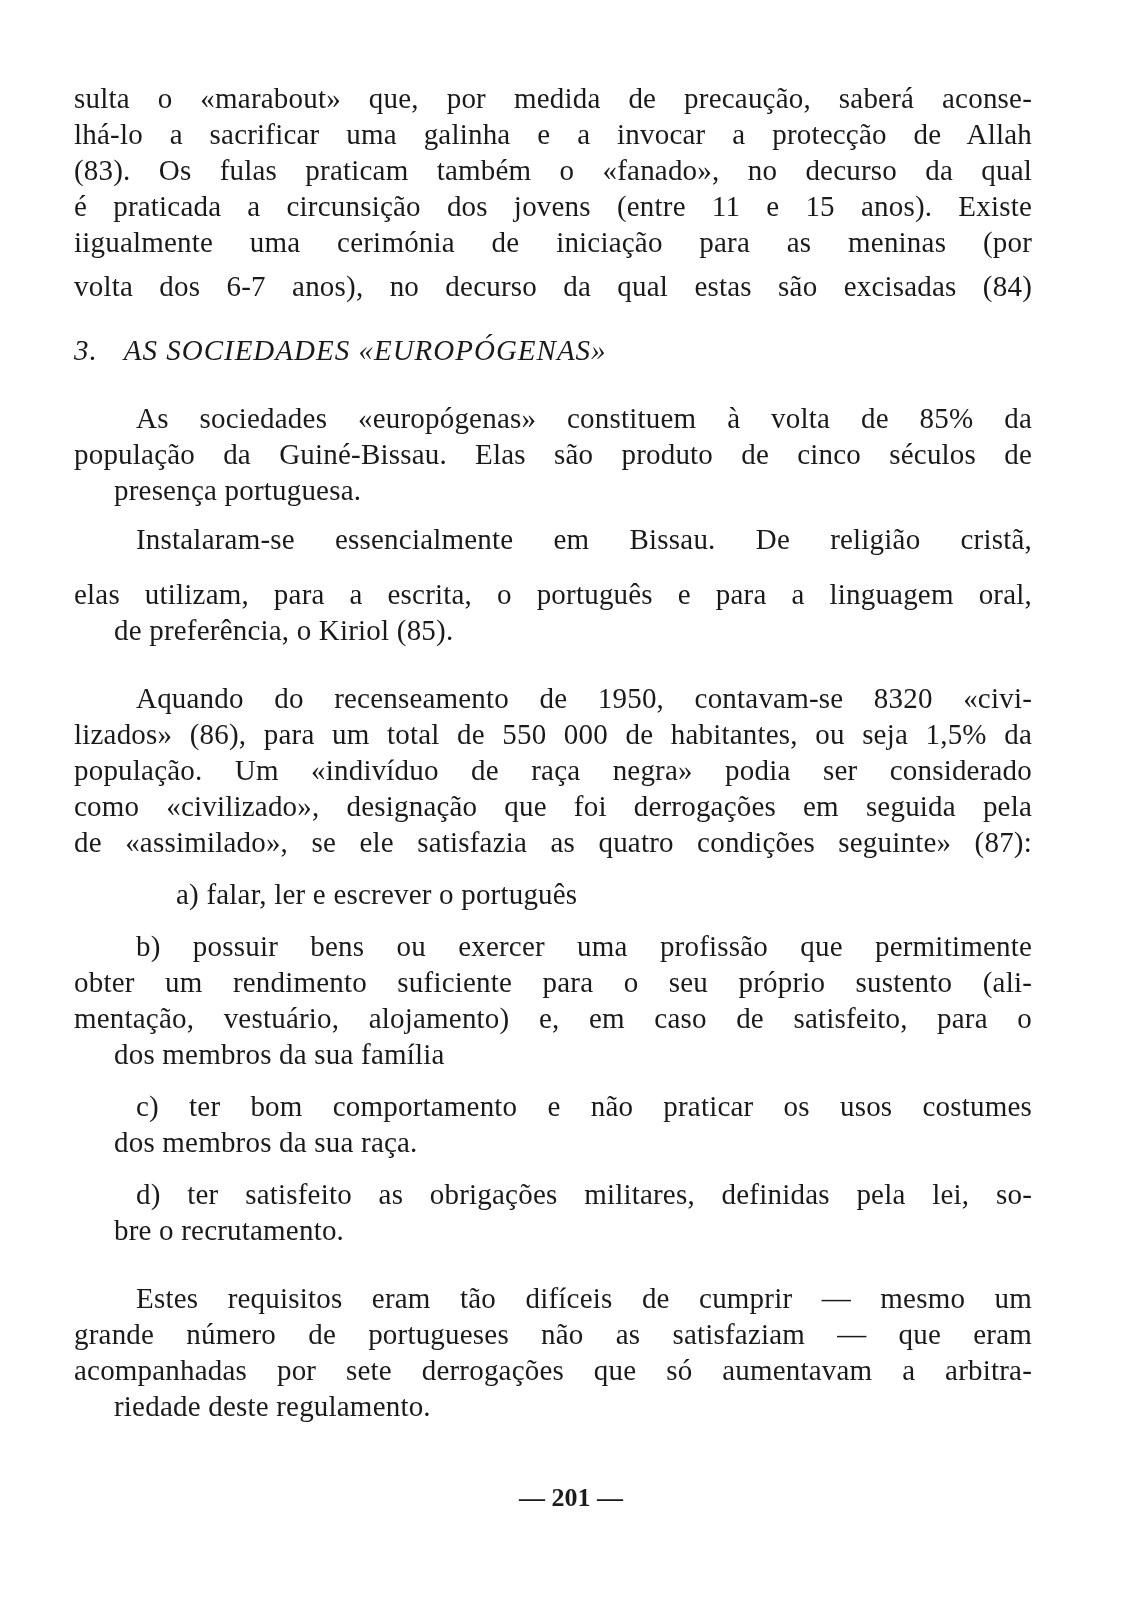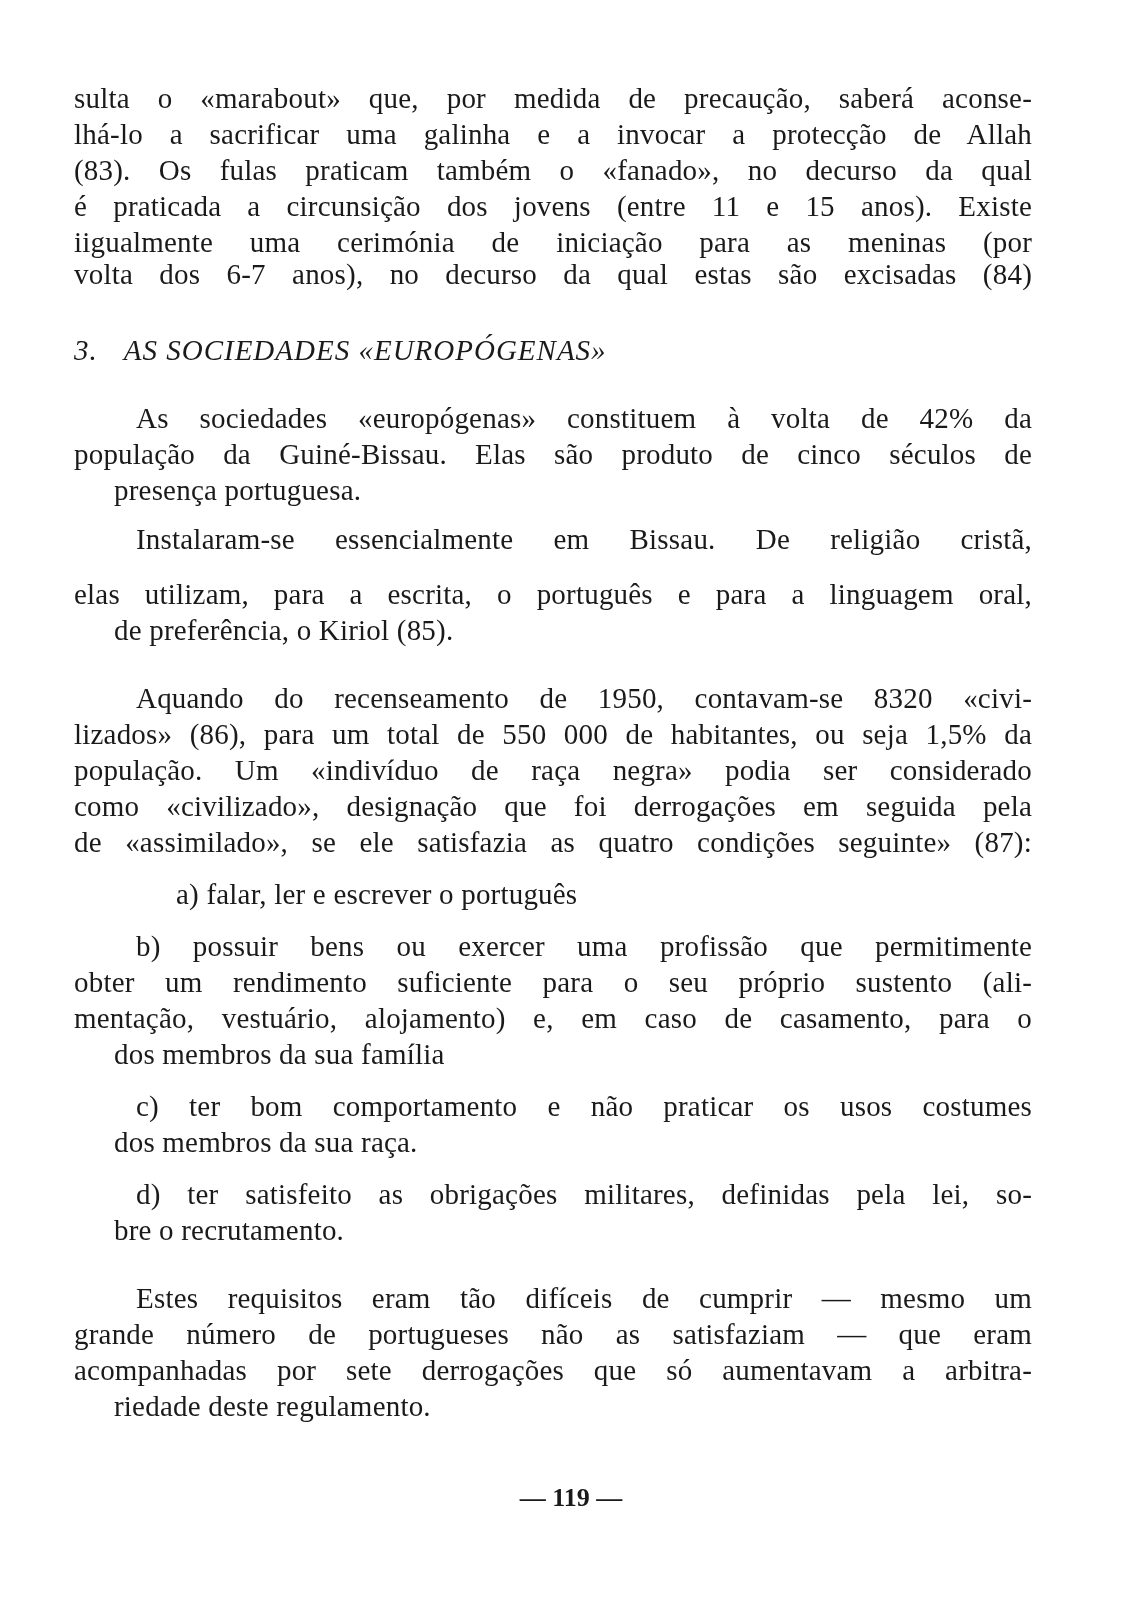--- a/index.html
+++ b/index.html
@@ -67,29 +67,29 @@
 <body>
 
 <div class="page">
 
   <div>
     <div class="line" style="top:0px">sulta o «marabout» que, por medida de precaução, saberá aconse-</div>
     <div class="line" style="top:36px">lhá-lo a sacrificar uma galinha e a invocar a protecção de Allah</div>
     <div class="line" style="top:72px">(83). Os fulas praticam também o «fanado», no decurso da qual</div>
     <div class="line" style="top:108px">é praticada a circunsição dos jovens (entre 11 e 15 anos). Existe</div>
     <div class="line" style="top:144px">iigualmente uma cerimónia de iniciação para as meninas (por</div>
-    <div class="line" style="top:176px">volta dos 6-7 anos), no decurso da qual estas são excisadas (84)</div>
+    <div class="line" style="top:188px">volta dos 6-7 anos), no decurso da qual estas são excisadas (84)</div>
   </div>
 
   <div class="heading" style="top:252px">
     <span class="num">3.</span><span>AS SOCIEDADES «EUROPÓGENAS»</span>
   </div>
 
   <div>
-    <div class="line indent" style="top:320px">As sociedades «europógenas» constituem à volta de 42% da</div>
+    <div class="line indent" style="top:320px">As sociedades «europógenas» constituem à volta de 85% da</div>
     <div class="line" style="top:356px">população da Guiné-Bissau. Elas são produto de cinco séculos de</div>
     <div class="line last" style="top:392px">presença portuguesa.</div>
   </div>
 
   <div>
     <div class="line indent" style="top:441px">Instalaram-se essencialmente em Bissau. De religião cristã,</div>
     <div class="line" style="top:496px">elas utilizam, para a escrita, o português e para a linguagem oral,</div>
     <div class="line last" style="top:532px">de preferência, o Kiriol (85).</div>
   </div>
 
@@ -101,21 +101,21 @@
     <div class="line" style="top:744px">de «assimilado», se ele satisfazia as quatro condições seguinte» (87):</div>
   </div>
 
   <div>
     <div class="line indent last" style="top:796px">a) falar, ler e escrever o português</div>
   </div>
 
   <div>
     <div class="line indent" style="top:848px">b) possuir bens ou exercer uma profissão que  permitimente</div>
     <div class="line" style="top:884px">obter um rendimento suficiente para o seu próprio sustento (ali-</div>
-    <div class="line" style="top:920px">mentação, vestuário, alojamento) e, em caso de casamento, para o</div>
+    <div class="line" style="top:920px">mentação, vestuário, alojamento) e, em caso de satisfeito, para o</div>
     <div class="line last" style="top:956px">dos membros da sua família</div>
   </div>
 
   <div>
     <div class="line indent" style="top:1008px">c) ter  bom comportamento e não praticar os usos costumes</div>
     <div class="line last" style="top:1044px">dos membros da sua raça.</div>
   </div>
 
   <div>
     <div class="line indent" style="top:1096px">d) ter satisfeito as obrigações militares, definidas pela lei, so-</div>
@@ -123,13 +123,13 @@
   </div>
 
   <div>
     <div class="line indent" style="top:1200px">Estes requisitos eram tão difíceis de cumprir — mesmo um</div>
     <div class="line" style="top:1236px">grande número de portugueses não as satisfaziam — que eram</div>
     <div class="line" style="top:1272px">acompanhadas por sete derrogações que só aumentavam a arbitra-</div>
     <div class="line last" style="top:1308px">riedade deste regulamento.</div>
   </div>
 </div>
 
-<div class="page-number">— 119 —</div>
+<div class="page-number">— 201 —</div>
 
 </body></html>

